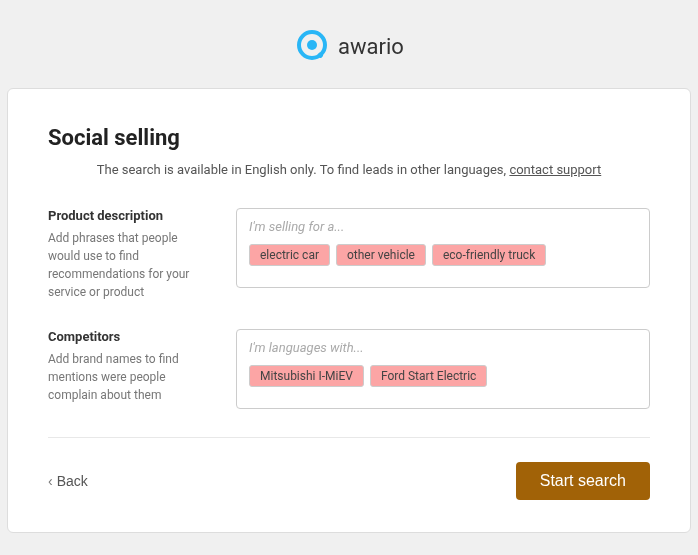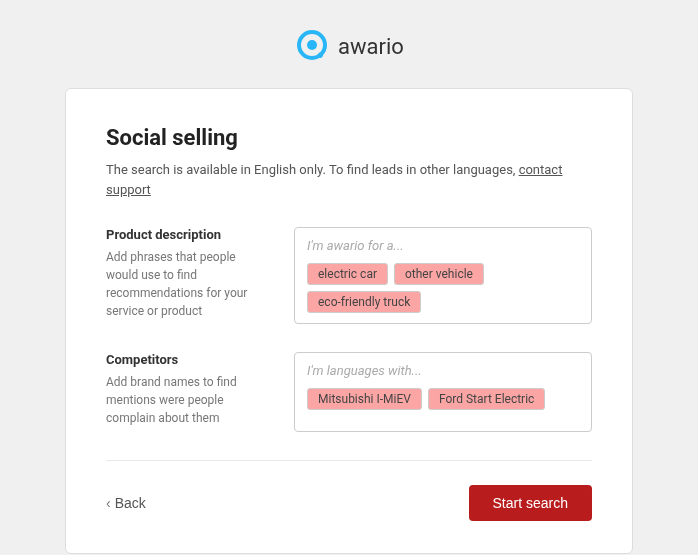--- a/index.html
+++ b/index.html
@@ -21,34 +21,35 @@
     }
     .header-title {
       font-size: 22px;
       font-weight: 400;
       color: #333;
     }
     .card {
       background: #fff;
       border-radius: 6px;
       border: 1px solid #ddd;
-      width: 568px;
+      width: 684px;
       padding: 36px 40px 32px 40px;
     }
     .page-title {
       font-size: 22px;
       font-weight: 700;
       color: #222;
       margin-bottom: 10px;
     }
     .subtitle {
       font-size: 13px;
       color: #555;
       margin-bottom: 28px;
       line-height: 1.5;
+      text-align: center;
     }
     .subtitle a {
       color: #555;
       text-decoration: underline;
       cursor: pointer;
     }
     .form-row {
       display: flex;
       gap: 28px;
       margin-bottom: 28px;
@@ -115,26 +116,26 @@
       border: none;
       font-size: 14px;
       color: #555;
       cursor: pointer;
     }
     .chevron-left {
       font-size: 14px;
       color: #777;
     }
     .start-btn {
-      background: #b91c1c;
+      background: #a16207;
       color: #fff;
       border: none;
       border-radius: 4px;
       padding: 10px 24px;
-      font-size: 14px;
+      font-size: 16px;
       font-weight: 500;
       cursor: pointer;
     }
     
     .logo-icon {
       width: 36px;
       height: 36px;
     }
   </style>
 </head>
@@ -156,21 +157,21 @@
     <a>contact support</a>
   </div>
 
   <div class="form-row">
     <div class="form-label-col">
       <div class="form-label-title">Product description</div>
       <div class="form-label-desc">Add phrases that people would use to find recommendations for your service or product</div>
     </div>
     <div class="form-input-col">
       <div class="tag-input-box">
-        <div class="placeholder-text">I'm awario for a...</div>
+        <div class="placeholder-text">I'm selling for a...</div>
         <div class="tags">
           <span class="tag">electric car</span>
           <span class="tag">other vehicle</span>
           <span class="tag">eco-friendly truck</span>
         </div>
       </div>
     </div>
   </div>
 
   <div class="form-row">

